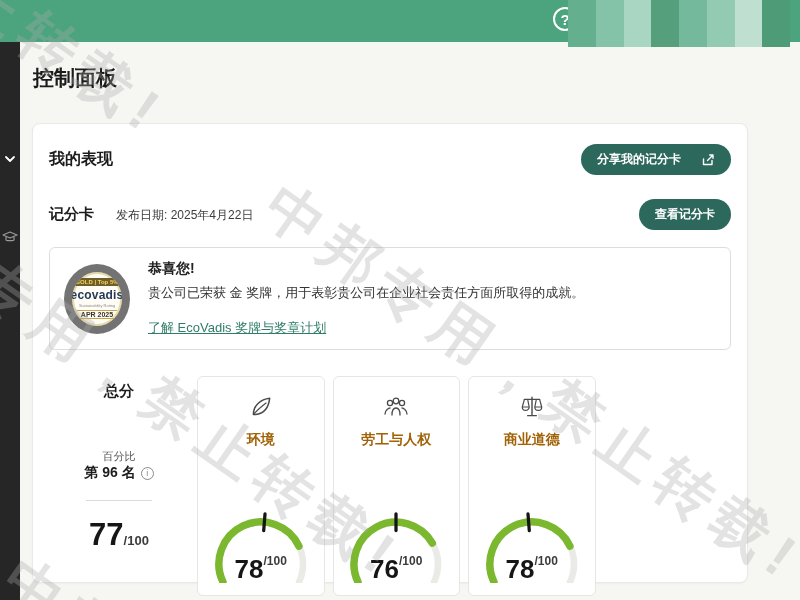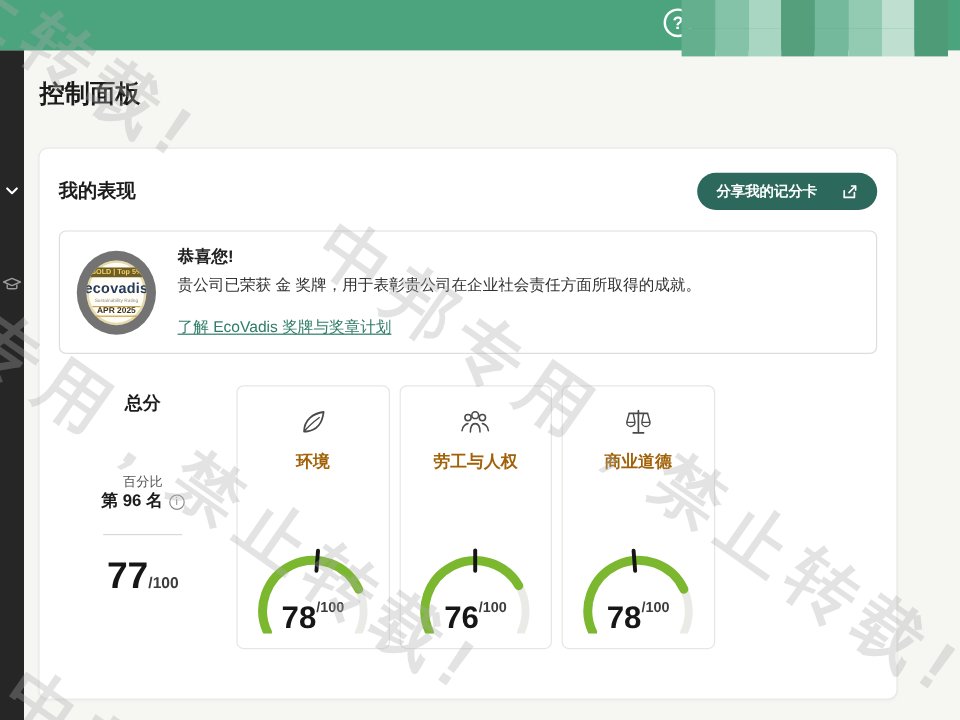--- a/index.html
+++ b/index.html
@@ -122,20 +122,29 @@
     <div class="perf-title">我的表现</div>
     <button class="btn">
       <span>分享我的记分卡</span>
       <svg width="14" height="14" viewBox="0 0 14 14">
         <path d="M2.5 6 v5.5 h8.5 v-4" stroke="#ffffff" stroke-width="1.4" fill="none" stroke-linecap="round" stroke-linejoin="round"></path>
         <path d="M6.5 7.5 L12 2 M8.7 2 H12 V5.3" stroke="#ffffff" stroke-width="1.4" fill="none" stroke-linecap="round" stroke-linejoin="round"></path>
       </svg>
     </button>
   </div>
 
+  <div class="score-head">
+    <div class="score-head-left">
+      <div class="scorecard-label">记分卡</div>
+      <div class="published">发布日期: 2025年4月22日</div>
+    </div>
+    <button class="btn">
+      <span>查看记分卡</span>
+    </button>
+  </div>
 
   <div class="congrats">
     <div class="medal">
       <div class="medal-tier">GOLD | Top 5%</div>
       <div class="medal-brand">ecovadis</div>
       <div class="medal-sub">Sustainability Rating</div>
       <div class="medal-date">APR 2025</div>
     </div>
     <div>
       <div class="congrats-title">恭喜您!</div>

